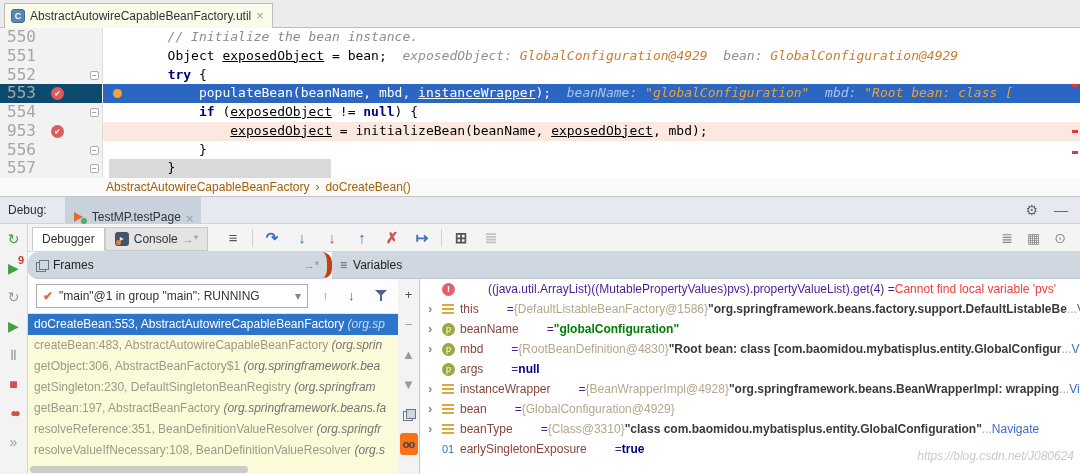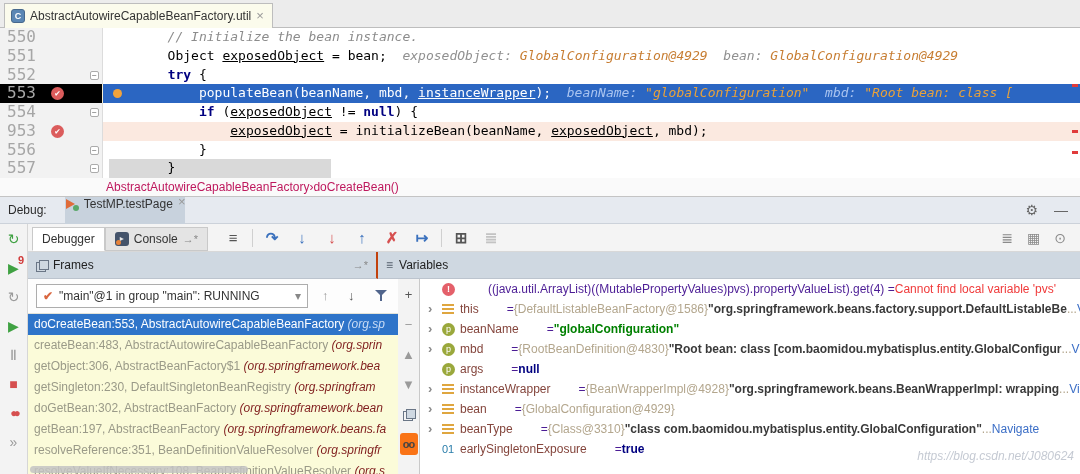--- a/index.html
+++ b/index.html
@@ -19,43 +19,43 @@
   #editor { left:0; top:28px; width:1080px; height:150px; background:#fff; overflow:hidden; }
   .erow { display:flex; height:18.75px; line-height:18.75px; font-family:"DejaVu Sans Mono", monospace; font-size:13px; position:relative; }
   .gnum { width:40px; text-align:right; padding-right:4px; color:#a6a6a6; background:#f2f2f2;
     font-family:"DejaVu Sans Mono", monospace; font-size:16px; flex:none; }
   .gico { width:63px; background:#f2f2f2; border-right:1px solid #dcdcdc; position:relative; flex:none; }
   .code { flex:1; white-space:pre; overflow:hidden; position:relative; padding-left:2px; }
   .bpico { position:absolute; left:11px; top:3px; width:13px; height:13px; border-radius:50%; background:#db5c5c;
     color:#fff; font-size:9px; line-height:13px; text-align:center; }
   .foldbox { position:absolute; right:3px; top:5px; width:9px; height:9px; background:#fff; border:1px solid #ababab;
     border-radius:2px; color:#777; font-size:8px; line-height:7px; text-align:center; }
-  .erow.exec .gnum, .erow.exec .gico { background:#000000; border-right-color:#f7efd3; }
+  .erow.exec .gnum, .erow.exec .gico { background:#0c4a6e; border-right-color:#f7efd3; }
   .erow.exec .code { background:#2b66c2; color:#fff; }
   .erow.bpline .code { background:#fbe9e0; }
   .execdot { position:absolute; left:10px; top:5px; width:9px; height:9px; border-radius:50%; background:#f2a33c; }
   .graybar { position:absolute; left:6px; top:0; width:222px; height:100%; background:#d9d9d9; z-index:0; }
   .code span { position:relative; z-index:1; }
   .pln { color:#000; } .erow.exec .pln { color:#fff; }
   .u { text-decoration:underline; }
   .kw { color:#000080; font-weight:bold; }
   .cmt { color:#8c8c8c; font-style:italic; }
   .hl { color:#909090; font-style:italic; } .hv { color:#c77d32; font-style:italic; }
   .hl2 { color:#a9c4f0; font-style:italic; } .hv2 { color:#e9a23b; font-style:italic; }
   .stripe { position:absolute; left:1072px; width:6px; height:3px; background:#e03b3b; z-index:5; }
 
   
   #breadcrumb { left:0; top:178px; width:1080px; height:19px; background:#fafafa; border-bottom:1px solid #c4c4c4;
-    color:#be185d; display:flex; align-items:center; padding-left:106px; }
+    color:#a16207; display:flex; align-items:center; padding-left:106px; gap:6px; }
 
   
   #dbgheader { left:0; top:197px; width:1080px; height:27px; background:#e6eaf0; border-bottom:1px solid #ccd2da;
     display:flex; align-items:center; }
   #dbg-label { margin-left:8px; color:#2b2b2b; }
-  .dtab { margin-left:18px; height:27px; background:#c8d2dd; display:flex; align-items:flex-start; padding:0 0; gap:5px; }
+  .dtab { margin-left:18px; height:27px; background:#c8d2dd; display:flex; align-items:flex-end; padding:0 8px; gap:5px; }
   .runcfg { position:relative; width:14px; height:14px; }
   .runcfg::before { content:""; position:absolute; left:1px; top:2px; border-left:9px solid #e06c3a; border-top:5px solid transparent; border-bottom:5px solid transparent; }
   .runcfg::after { content:""; position:absolute; right:0px; bottom:0px; width:6px; height:6px; border-radius:50%; background:#59a869; }
   #dbg-right { margin-left:auto; display:flex; gap:16px; padding-right:12px; color:#666; font-size:14px; }
 
   
   #strip { left:0; top:224px; width:28px; height:250px; background:#f3f3f3; border-right:1px solid #d6d6d6;
     display:flex; flex-direction:column; align-items:center; }
   .sico { height:29px; display:flex; align-items:center; justify-content:center; width:100%; font-size:14px; position:relative; }
   .green { color:#3fa142; } .red { color:#d64f4f; } .gray { color:#9a9a9a; } .dark { color:#555; }
@@ -73,40 +73,40 @@
     font-size:8px; text-align:center; line-height:13px; }
   .console-ico::after { content:""; position:absolute; left:1px; bottom:1px; width:5px; height:5px; border-radius:50%; background:#e8833a; }
   .toarrow { color:#888; font-size:11px; }
   .tico { width:30px; text-align:center; font-size:15px; font-weight:bold; }
   .tsep { width:1px; height:18px; background:#d0d0d0; margin:0 4px; }
   #toolbar-right { margin-left:auto; display:flex; gap:14px; padding-right:14px; color:#8a8a8a; font-size:14px; }
 
   
   #pheaders { left:28px; top:252px; width:1052px; height:27px; display:flex; }
   .phead { background:#cfd8e1; border-bottom:1px solid #bcc4ce; display:flex; align-items:center; gap:6px; padding:0 8px; color:#222; }
-  #frames-head { width:350px; border-right:2px solid #c2410c; }
+  #frames-head { width:304px; border-right:5px solid #c2410c;border-radius:10px; }
   #vars-head { flex:1; }
   .phead .spacer { flex:1; }
   .ico-copy { width:11px; height:11px; position:relative; }
   .ico-copy::before { content:""; position:absolute; left:0; top:2px; width:8px; height:8px; border:1px solid #6a7686; background:transparent; }
   .ico-copy::after { content:""; position:absolute; left:3px; top:0; width:8px; height:8px; border:1px solid #6a7686; background:#cfd8e1; }
 
   
   #frames { left:28px; top:279px; width:370px; height:195px; background:#fbfbd9; overflow:hidden; }
   #thread-row { height:35px; background:#fdfdfd; border-bottom:1px solid #e3e3d8; position:relative; }
   #thread-combo { position:absolute; left:8px; top:5px; width:272px; height:24px; background:#fff; border:1px solid #adadad;
     display:flex; align-items:center; gap:6px; padding:0 6px; }
   #thread-combo .chk { color:#d9663f; font-weight:bold; }
   #thread-combo .chev { margin-left:auto; color:#888; }
   .thr-ico { position:absolute; top:9px; font-size:13px; }
   .ico-funnel { position:absolute; top:10px; width:13px; height:13px; }
   .ico-funnel::before { content:""; position:absolute; left:0; top:1px; border-left:6px solid transparent; border-right:6px solid transparent; border-top:6px solid #51658c; }
   .ico-funnel::after { content:""; position:absolute; left:5px; top:6px; width:2px; height:6px; background:#51658c; }
   .frow { height:21px; line-height:21px; padding-left:6px; white-space:nowrap; overflow:hidden; color:#9a9a88; }
-  .frow .fpkg { font-style:italic; color:#7f1d1d; }
+  .frow .fpkg { font-style:italic; color:#737373; }
   .frow.sel { background:#2e74c9; color:#fff; }
   .frow.sel .fpkg { color:#c9dcf5; }
   #hsb { position:absolute; left:30px; top:466px; width:218px; height:7px; background:#c3c3c3; border-radius:4px; opacity:.85; z-index:6; }
 
   
   #vstrip { left:398px; top:279px; width:22px; height:195px; background:#f3f3f3; border-right:1px solid #c9c9c9;
     display:flex; flex-direction:column; align-items:center; }
   #vstrip .sico { height:30px; font-size:13px; }
   #vstrip .on { background:#f97316; border-radius:3px; width:18px; height:22px; display:flex; align-items:center; justify-content:center; font-weight:bold; color:#444; font-size:11px; letter-spacing:-1px; }
 
@@ -291,21 +291,20 @@
     </div>
     <span class="thr-ico gray" style="left:294px">↑</span>
     <span class="thr-ico dark" style="left:320px">↓</span>
     <span class="ico-funnel" style="left:347px"></span>
   </div>
   <div id="frame-list">
       <div class="frow sel"><span class="fmain">doCreateBean:553, AbstractAutowireCapableBeanFactory </span><span class="fpkg">(org.sp</span></div>
       <div class="frow"><span class="fmain">createBean:483, AbstractAutowireCapableBeanFactory </span><span class="fpkg">(org.sprin</span></div>
       <div class="frow"><span class="fmain">getObject:306, AbstractBeanFactory$1 </span><span class="fpkg">(org.springframework.bea</span></div>
       <div class="frow"><span class="fmain">getSingleton:230, DefaultSingletonBeanRegistry </span><span class="fpkg">(org.springfram</span></div>
-      <div class="frow"><span class="fmain">doGetBean:302, AbstractBeanFactory </span><span class="fpkg">(org.springframework.bean</span></div>
       <div class="frow"><span class="fmain">getBean:197, AbstractBeanFactory </span><span class="fpkg">(org.springframework.beans.fa</span></div>
       <div class="frow"><span class="fmain">resolveReference:351, BeanDefinitionValueResolver </span><span class="fpkg">(org.springfr</span></div>
       <div class="frow"><span class="fmain">resolveValueIfNecessary:108, BeanDefinitionValueResolver </span><span class="fpkg">(org.s</span></div>
     </div>
 </div>
 <div id="hsb"></div>
 
 <div class="abs" id="vstrip">
     <div class="sico">
       <span class="dark">+</span>

